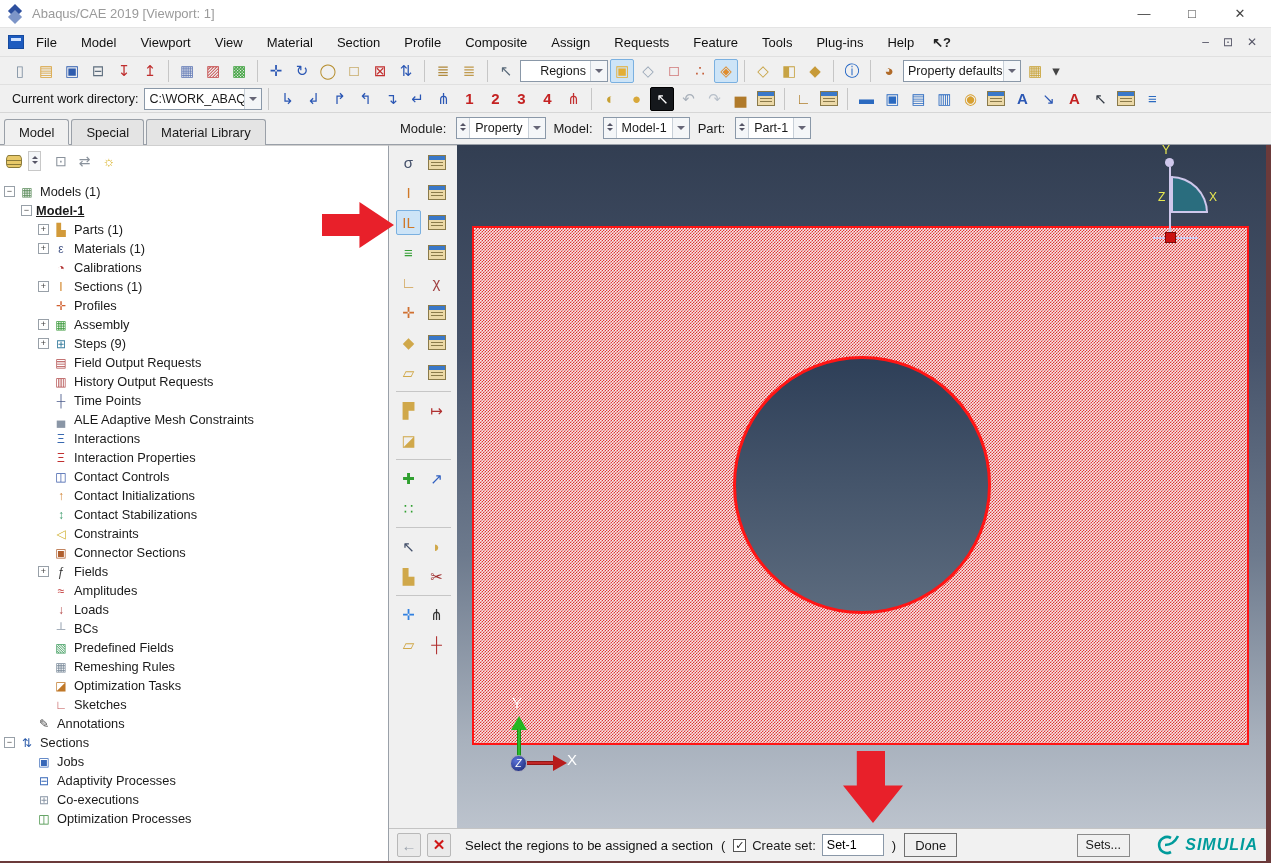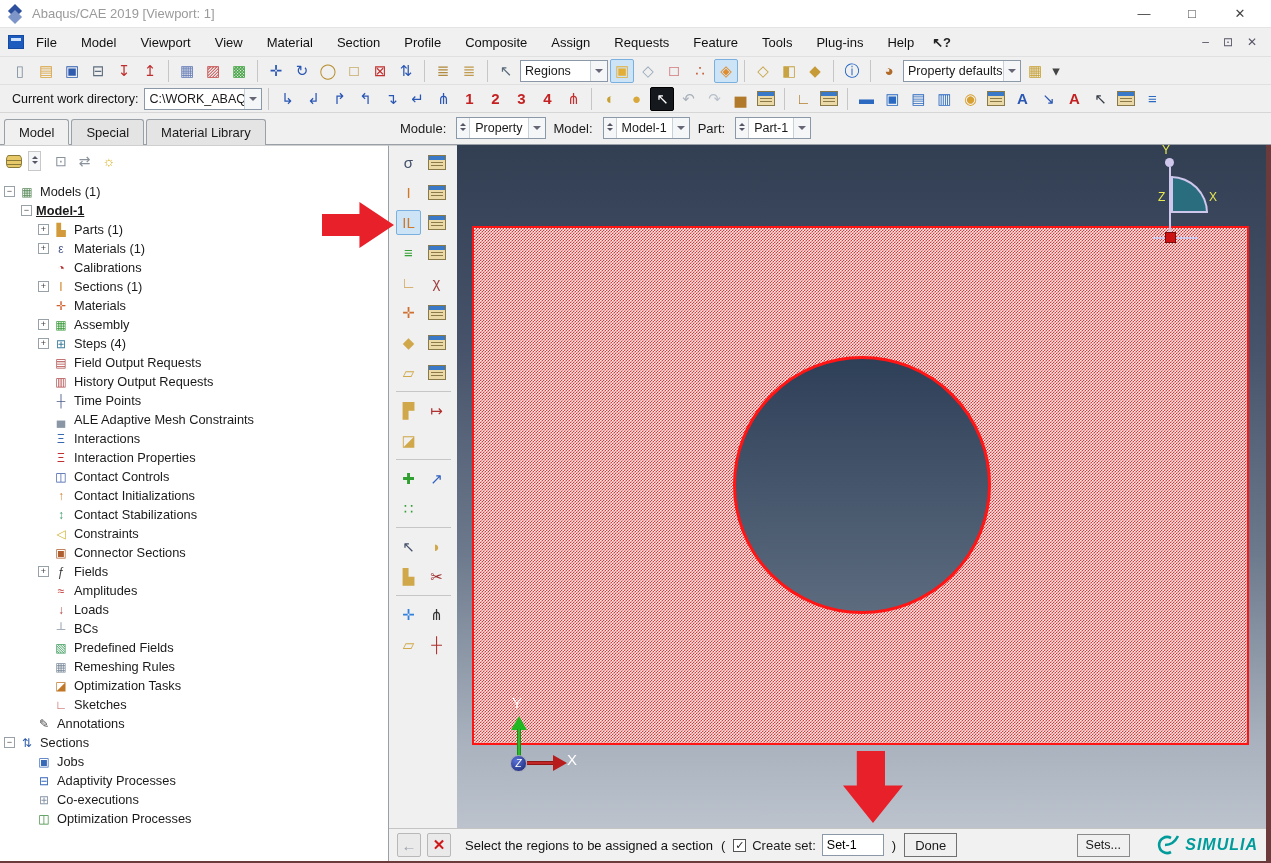--- a/index.html
+++ b/index.html
@@ -30,21 +30,21 @@
   #tb1 { top:56px; height:28px; border-top:1px solid #e0e0e0; }
   #tb2 { top:84px; height:29px; border-top:1px solid #e0e0e0; border-bottom:1px solid #d6d6d6; }
   .tbtn { width:24px; height:24px; display:flex; align-items:center; justify-content:center; border:1px solid transparent; border-radius:2px; flex:0 0 auto; }
   .tbtn span.g { font-size:15px; line-height:1; }
   .tbtn.hl { background:#cde4f7; border-color:#7ab0e0; }
   .tbtn.dark { background:#15181c; border-color:#000; }
   .tbtn.nw { width:14px; }
   .tsep { width:1px; height:22px; background:#c6c6c6; margin:0 4px; flex:0 0 auto; }
   .tlabel { font-size:12.5px; color:#111; margin:0 4px; white-space:nowrap; }
   .combo { height:22px; background:#fff; border:1px solid #8a98a8; display:flex; align-items:center; position:relative; flex:0 0 auto; }
-  .combo .cval { font-size:12.5px; padding:0 4px; white-space:nowrap; overflow:hidden; flex:1; }
+  .combo .cval { font-size:12.5px; padding:0 4px; white-space:nowrap; overflow:hidden; flex:1;text-align:right; }
   .combo .carr { width:17px; height:100%; border-left:1px solid #c8d0d8; background:#f4f6f8; position:relative; }
   .combo .carr::after { content:""; position:absolute; left:4px; top:8px; border:4px solid transparent; border-top-color:#667; }
   .mgrchip { width:18px; height:15px; background:#ecd9a8; border:1px solid #8a7a4a; position:relative; display:inline-block; }
   .mgrchip::before { content:""; position:absolute; left:0; top:0; right:0; height:4px; background:#3a78c8; }
   .mgrchip::after { content:""; position:absolute; left:2px; top:6px; right:2px; height:6px; background:repeating-linear-gradient(#8a7a4a 0 1px, transparent 1px 3px); }
 
   
   #ctxbar { position:absolute; left:0; top:113px; width:1271px; height:32px; background:#f0f0f0; border-bottom:1px solid #9aa0a8; }
   #tabs { position:absolute; left:4px; bottom:0; display:flex; }
   .tab { padding:5px 14px 4px; border:1px solid #9aa0a8; border-bottom:none; border-radius:3px 3px 0 0; background:#e4e4e4; font-size:13px; margin-right:2px; position:relative; top:1px; }
@@ -468,31 +468,31 @@
         <span class="tlabeltxt">Calibrations</span>
       </div>
       <div class="trow" style="padding-left: 38px;">
         <span class="expander">+</span>
         <span class="ticon" style="color: rgb(210, 134, 42);">I</span>
         <span class="tlabeltxt">Sections (1)</span>
       </div>
       <div class="trow" style="padding-left: 38px;">
         <span class="expspace"></span>
         <span class="ticon" style="color: rgb(208, 96, 48);">✛</span>
-        <span class="tlabeltxt">Materials</span>
+        <span class="tlabeltxt">Profiles</span>
       </div>
       <div class="trow" style="padding-left: 38px;">
         <span class="expander">+</span>
         <span class="ticon" style="color: rgb(60, 154, 60);">▦</span>
         <span class="tlabeltxt">Assembly</span>
       </div>
       <div class="trow" style="padding-left: 38px;">
         <span class="expander">+</span>
         <span class="ticon" style="color: rgb(60, 128, 160);">⊞</span>
-        <span class="tlabeltxt">Steps (4)</span>
+        <span class="tlabeltxt">Steps (9)</span>
       </div>
       <div class="trow" style="padding-left: 38px;">
         <span class="expspace"></span>
         <span class="ticon" style="color: rgb(176, 72, 72);">▤</span>
         <span class="tlabeltxt">Field Output Requests</span>
       </div>
       <div class="trow" style="padding-left: 38px;">
         <span class="expspace"></span>
         <span class="ticon" style="color: rgb(176, 72, 72);">▥</span>
         <span class="tlabeltxt">History Output Requests</span>

